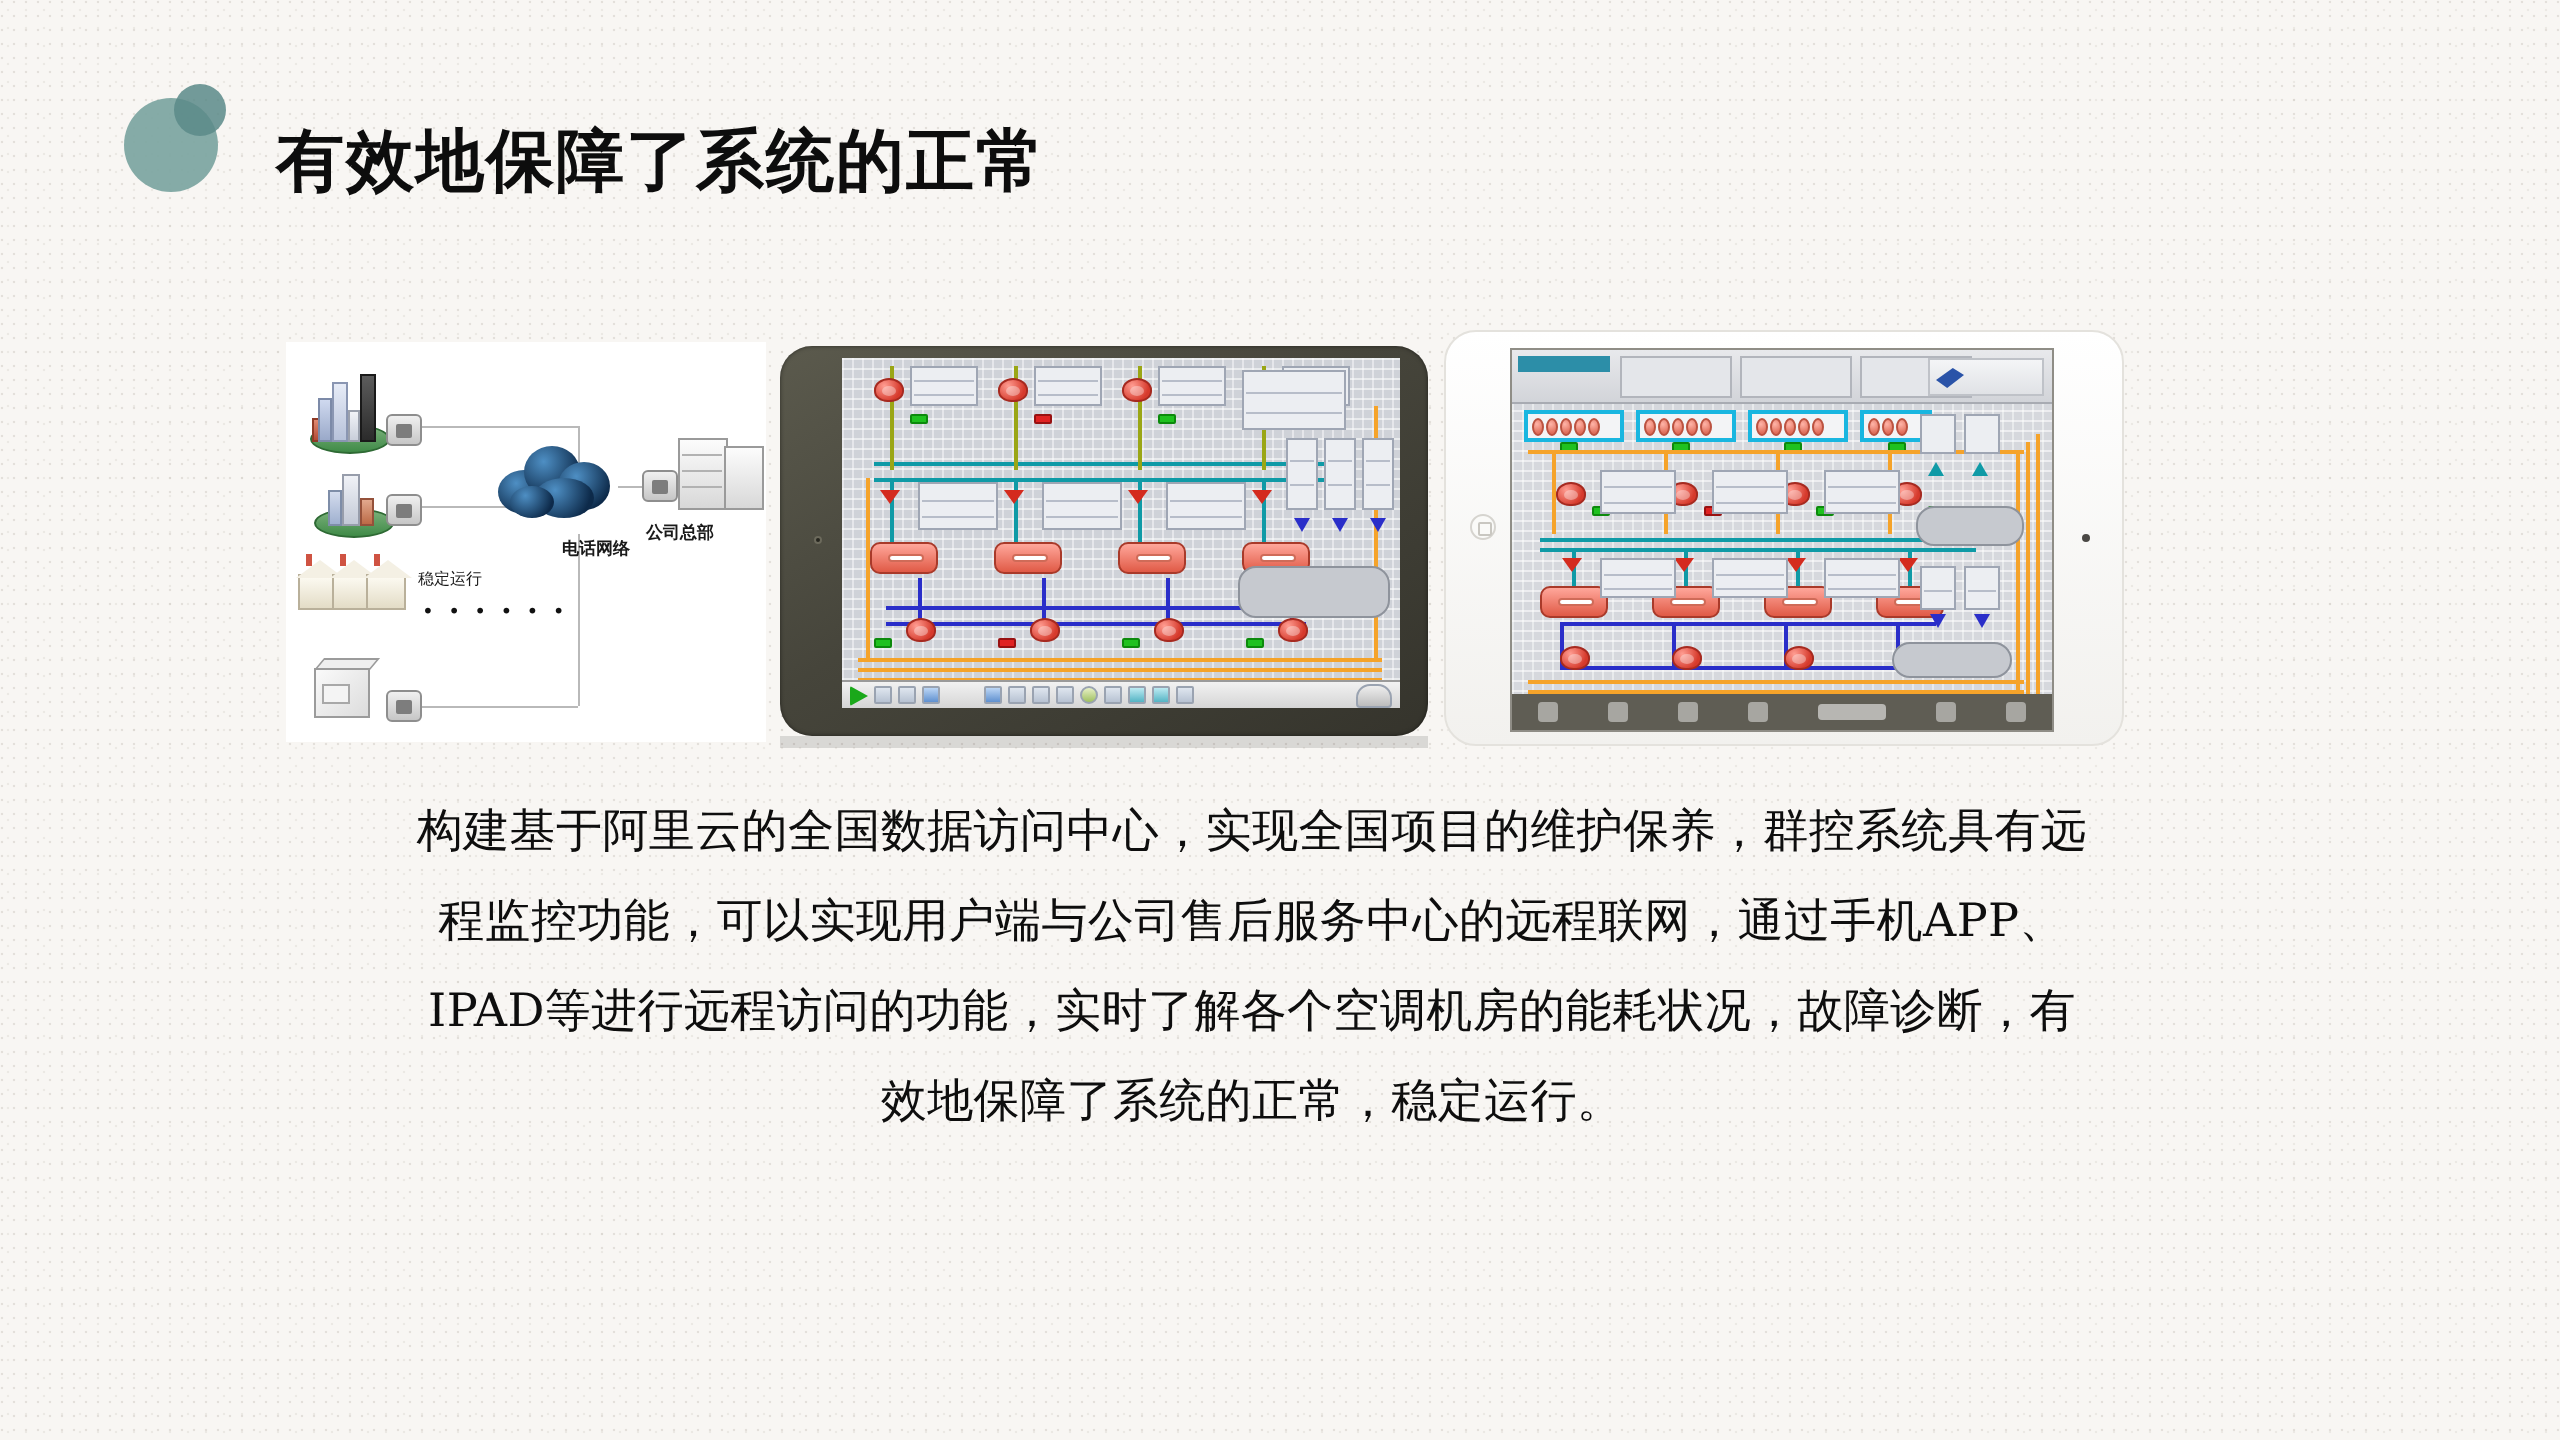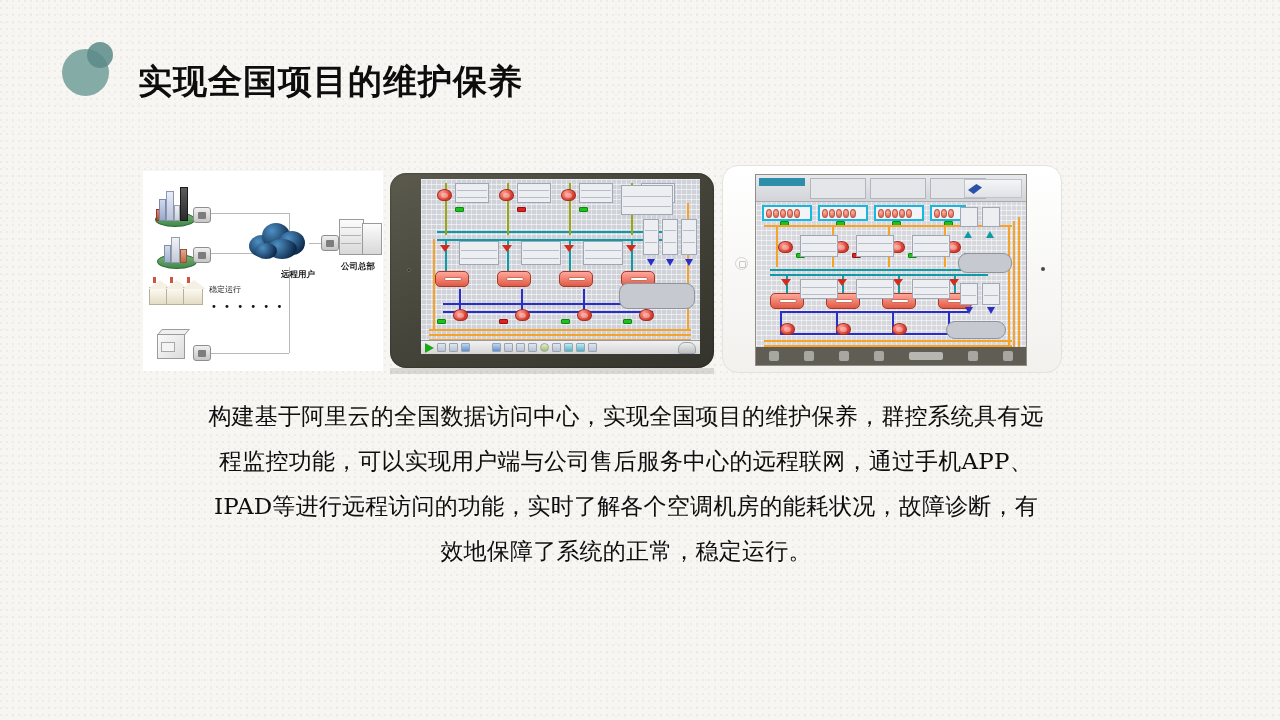--- a/index.html
+++ b/index.html
@@ -513,21 +513,21 @@
   }
 </style>
 </head>
 <body>
 
 <div class="logo-mark">
   <div class="logo-circle-big"></div>
   <div class="logo-circle-small"></div>
 </div>
 
-<div class="page-title">实现全国项目的维护保养</div>
+<div class="page-title">有效地保障了系统的正常</div>
 
 <div class="media-strip">
 
   <div class="figure-network">
     <div class="net-canvas">
 
       <div class="net-line h" style="left:62px;  top:42px;  width:84px;"></div>
       <div class="net-line v" style="left:146px; top:42px;  height:40px;"></div>
       <div class="net-line h" style="left:62px;  top:82px;  width:50px;"></div>
       <div class="net-line h" style="left:62px;  top:182px; width:84px;"></div>
@@ -581,24 +581,24 @@
 
       <div class="modem" style="left:178px; top:64px;"></div>
       <div class="hq-rack" style="left:196px; top:44px;">
         <div class="r1"></div>
         <div class="r2"></div>
         <div class="ln" style="top:12px;"></div>
         <div class="ln" style="top:20px;"></div>
         <div class="ln" style="top:28px;"></div>
       </div>
 
-      <div class="net-label bold" style="left:138px; top:98px;">远程用户</div>
+      <div class="net-label bold" style="left:138px; top:98px;">电话网络</div>
       <div class="net-label" style="left:66px; top:113px;">稳定运行</div>
       <div class="net-dots" style="left:68px; top:130px;">• • • • • •</div>
-      <div class="net-label bold" style="left:180px; top:90px;margin-left:18px;">公司总部</div>
+      <div class="net-label bold" style="left:180px; top:90px;">公司总部</div>
     </div>
   </div>
 
   <div class="device-dark">
     <div class="cam-dot"></div>
     <div class="screen">
       <div class="scada" style="position:absolute; inset:0;">
         <div class="scada-grid"></div>
 
         <div class="pipe cy h" style="left:16px; top:52px;  width:240px;"></div>

